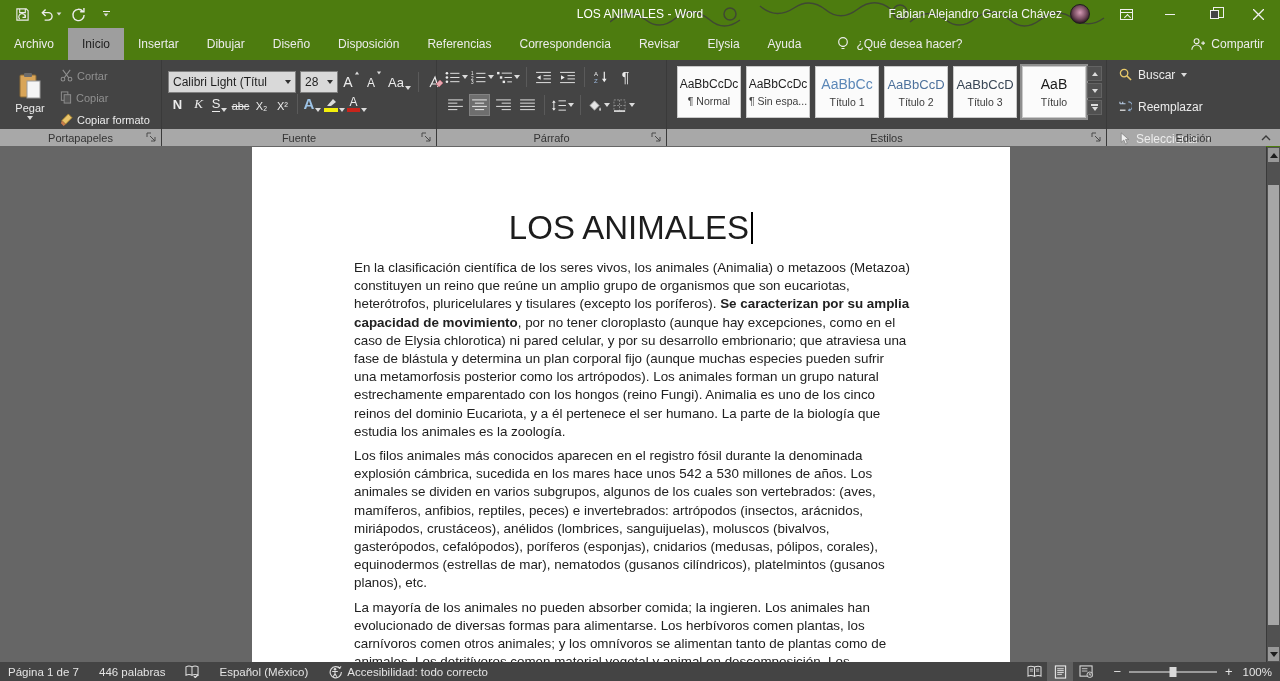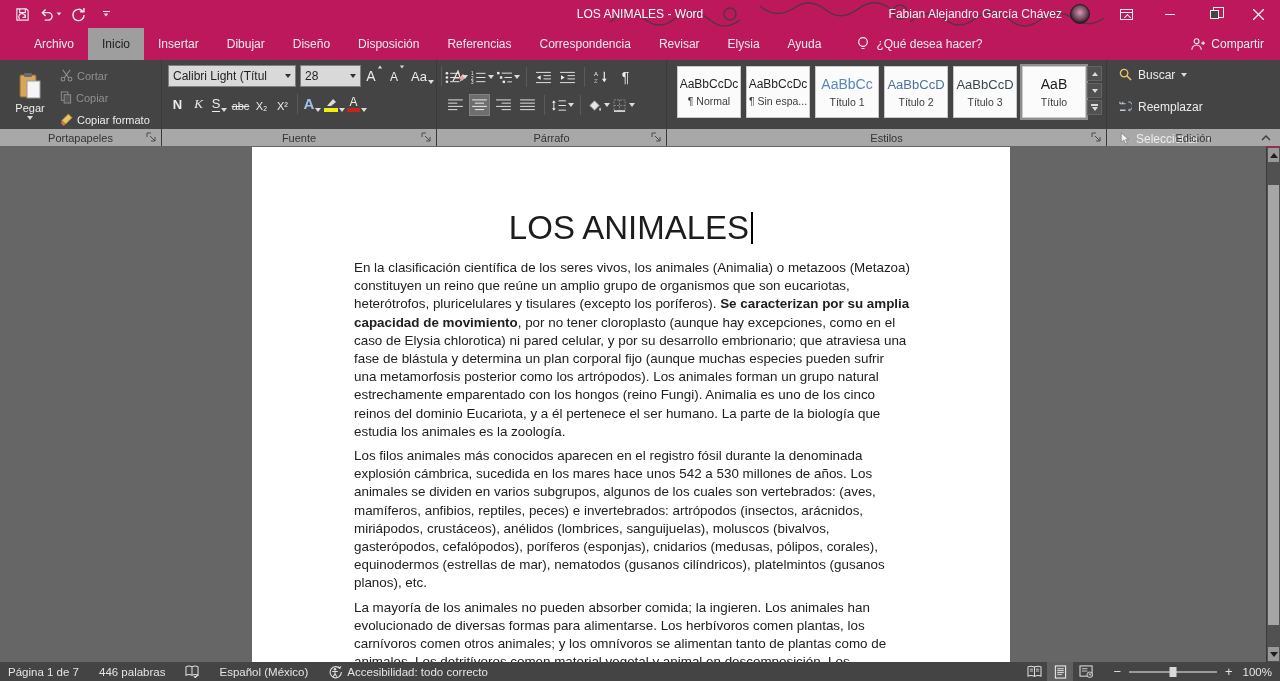--- a/index.html
+++ b/index.html
@@ -1,39 +1,39 @@
 <!DOCTYPE html>
 <html><head>
 <meta charset="utf-8">
 <style>
   * { margin:0; padding:0; box-sizing:border-box; }
   html,body { width:1280px; height:681px; }
   body { font-family:"Liberation Sans", sans-serif; background:#444444; overflow:hidden; }
-  .window { position:relative; width:1280px; height:681px; background:#be185d; overflow:hidden; }
+  .window { position:relative; width:1280px; height:681px; background:#4d7c0f; overflow:hidden; }
 
   
   .titlebar { position:absolute; top:0; left:0; right:0; height:28px; color:#ececec; }
   .ornament { position:absolute; right:130px; top:0; height:28px; z-index:0; opacity:.8; }
   .qat { position:absolute; left:10px; top:0; height:28px; display:flex; align-items:center; gap:4px; z-index:2; }
   .qat-btn { width:24px; height:24px; display:flex; align-items:center; justify-content:center; gap:2px; }
   .win-title { position:absolute; left:300px; right:300px; top:0; height:28px; display:flex; align-items:center; justify-content:center; font-size:12px; color:#ffffff; z-index:1; }
   .tb-right { position:absolute; right:0; top:0; height:28px; display:flex; align-items:center; z-index:2; }
   .user-name { font-size:12px; color:#f2f2f2; margin-right:8px;padding-left:34px; }
   .avatar { width:20px; height:20px; border-radius:50%; margin-right:14px;
             background:radial-gradient(circle at 50% 42%, #d49ab4 0%, #7a4f63 45%, #241219 80%); border:1px solid #1f1f1f; }
   .winbtn { width:44px; height:28px; display:flex; align-items:center; justify-content:center; }
   .ico-min { width:10px; height:1px; background:#f0f0f0; }
   .ico-restore { position:relative; width:9px; height:9px; border:1px solid #f0f0f0; background:#444; }
   .ico-restore::before { content:""; position:absolute; left:2px; top:-4px; width:9px; height:9px; border:1px solid #f0f0f0; border-left-width:1px; z-index:-1; }
   .ico-ribbonopts { position:relative; width:13px; height:11px; border:1px solid #f0f0f0; }
   .ico-ribbonopts::before { content:""; position:absolute; left:0; right:0; top:2px; height:1px; background:#f0f0f0; }
   .ico-ribbonopts::after { content:""; position:absolute; left:4px; top:5px; width:4px; height:4px; border-left:1px solid #f0f0f0; border-top:1px solid #f0f0f0; transform:rotate(45deg); }
 
   
-  .tabrow { position:absolute; top:28px; left:0; right:0; height:32px; display:flex; align-items:stretch; font-size:12px; color:#ececec; z-index:3;padding-left:20px; }
+  .tabrow { position:absolute; top:28px; left:0; right:0; height:32px; display:flex; align-items:stretch; font-size:12px; color:#ececec; z-index:3; }
   .tab { padding:0 14px; display:flex; align-items:center; white-space:nowrap; }
   .tab.active { background:#9e9e9e; color:#1e1e1e; }
   .tellme { display:flex; align-items:center; gap:7px; margin-left:22px; white-space:nowrap; }
   .share { margin-left:auto; margin-right:16px; display:flex; align-items:center; gap:6px; white-space:nowrap; }
 
   
   .ribbon { position:absolute; top:60px; left:0; right:0; height:86px; background:#444444; }
   .ribbon::after { content:""; position:absolute; left:0; right:0; bottom:0; height:17px; background:#a8a8a8; }
   .groups { position:absolute; inset:0; display:flex; z-index:1; }
   .group { display:flex; flex-direction:column; border-right:1px solid #3a3a3a; position:relative; }
@@ -45,21 +45,21 @@
   .caret { width:0; height:0; border-left:3.5px solid transparent; border-right:3.5px solid transparent; border-top:4px solid #dcdcdc; display:inline-block; }
   .caret.dark { border-top-color:#2f2f2f; }
 
   
   .paste-btn { position:absolute; left:8px; top:4px; width:44px; height:64px; display:flex; flex-direction:column; align-items:center; justify-content:center; gap:2px; color:#ececec; font-size:11px; }
   .clip-col { position:absolute; left:58px; top:6px; display:flex; flex-direction:column; gap:3px; }
   .sbtn { height:19px; display:flex; align-items:center; gap:4px; font-size:11px; color:#ececec; padding:0 2px; white-space:nowrap; }
   .sbtn.disabled { color:#909090; }
 
   
-  .font-row1 { position:absolute; left:6px; top:5px; display:flex; align-items:center; gap:4px; }
+  .font-row1 { position:absolute; left:6px; top:11px; display:flex; align-items:center; gap:4px; }
   .combo { height:22px; background:#d9d9d9; border:1px solid #808080; display:flex; align-items:center; justify-content:space-between; font-size:12px; color:#1f1f1f; padding:0 4px; }
   .font-row2 { position:absolute; left:6px; top:33px; display:flex; align-items:center; gap:2px; }
   .fmt { min-width:19px; height:22px; display:flex; align-items:flex-end; justify-content:center; padding-bottom:3px; font-size:13px; color:#ececec; gap:1px; }
   .fmt .bar { display:block; height:4px; margin-top:1px; }
   .vdiv { width:1px; height:20px; background:#5a5a5a; margin:0 3px; }
 
   
   .para-row1 { position:absolute; left:8px; top:6px; display:flex; align-items:center; gap:3px; }
   .para-row2 { position:absolute; left:8px; top:34px; display:flex; align-items:center; gap:3px; }
   .pbtn { height:22px; min-width:21px; display:flex; align-items:center; justify-content:center; gap:2px; color:#ececec; }
@@ -259,21 +259,21 @@
         </div>
       </div>
 
       <div class="group" style="width:275px">
         <div class="group-content">
           <div class="font-row1">
             <div class="combo" style="width:128px">
               <span style="overflow:hidden;white-space:nowrap">Calibri Light (Títul</span>
               <span class="caret dark"></span>
             </div>
-            <div class="combo" style="width:61px">
+            <div class="combo" style="width:38px">
               <span>28</span>
               <span class="caret dark"></span>
             </div>
             <div class="fmt" style="font-size:14px">
                 <span>A</span>
                 <span class="uptri" style="transform:scale(.7);align-self:flex-start"></span>
               </div>
             <div class="fmt" style="font-size:12px">
                 <span>A</span>
                 <span class="caret" style="transform:scale(.7);align-self:flex-start"></span>

